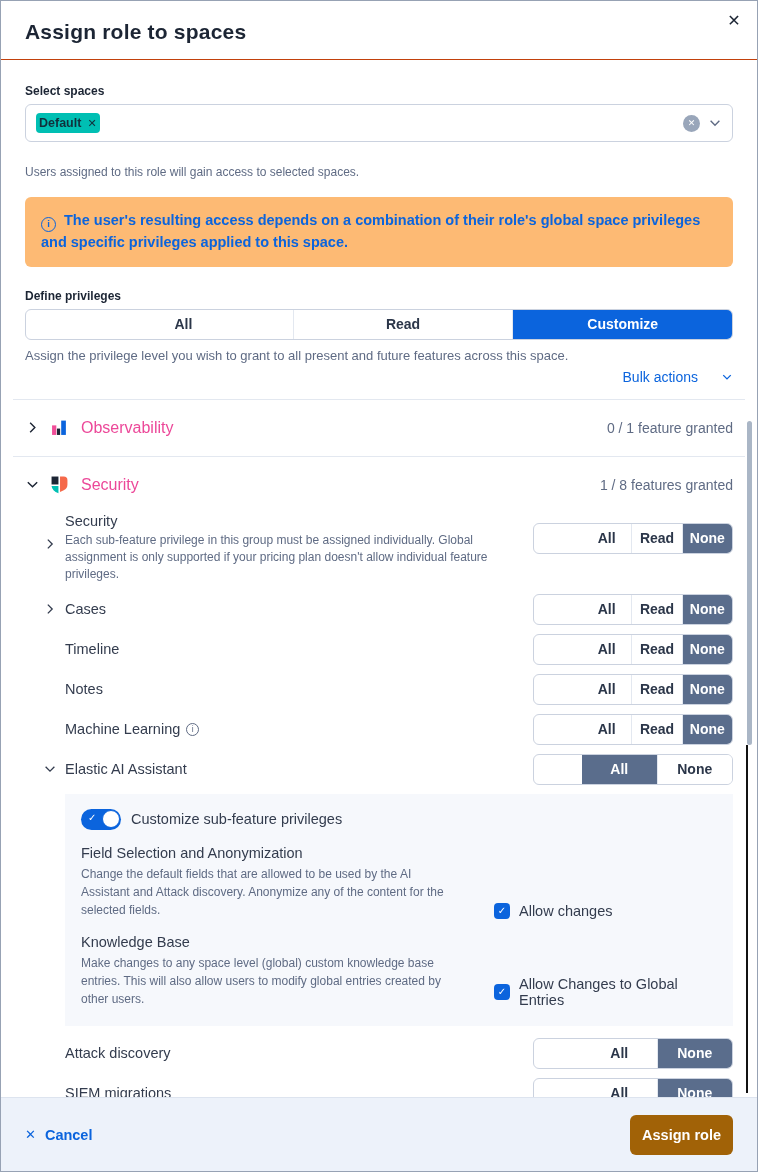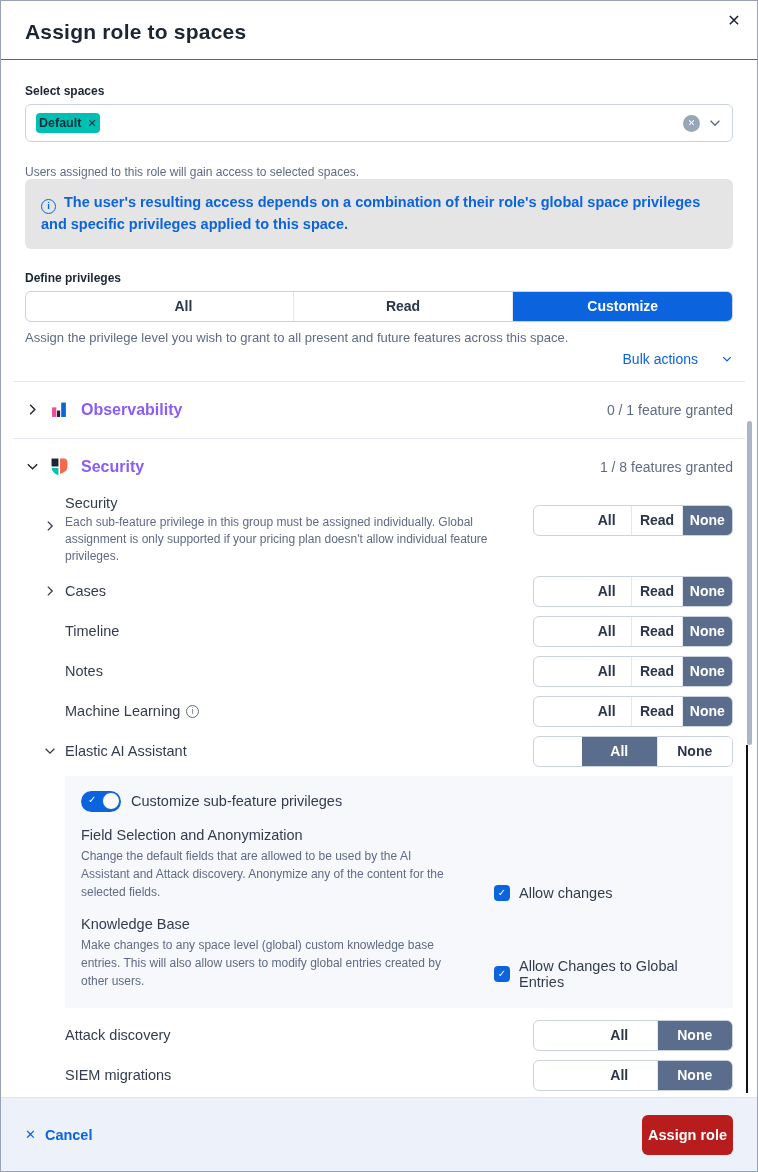--- a/index.html
+++ b/index.html
@@ -37,21 +37,21 @@
   .combo-right { margin-left:auto; display:flex; align-items:center; gap:8px; }
   .clear-circle {
     width:17px; height:17px; border-radius:50%; background:#99A6BA; color:#fff;
     display:flex; align-items:center; justify-content:center; font-size:9px; cursor:pointer;
   }
   .chev { display:inline-flex; cursor:pointer; }
   .help-text { font-size:12px; color:#5F6B84; margin-top:23px; }
   .select-block { margin-top:24px; }
   
   .callout {
-    background:#e5e5e5; border-radius:6px; padding:13px 16px;
+    margin-top:18px; background:#fdba74; border-radius:6px; padding:13px 16px;
     color:#0B64DD; font-size:14.5px; font-weight:600; line-height:1.5;
   }
   .info-circle {
     display:inline-flex; width:15px; height:15px; border:1.4px solid #0B64DD; border-radius:50%;
     align-items:center; justify-content:center; font-size:9.5px; font-weight:700;
     margin-right:8px; vertical-align:-2px; font-style:normal;
   }
   
   .define-block { margin-top:22px; }
   .btn-group {
@@ -68,21 +68,21 @@
   .bg-btn.sel-primary { background:#0B64DD; color:#fff;text-align:center; }
   .bg-btn.sel-dark { background:#5A6D8C; color:#fff; }
   .priv-help { font-size:13px; color:#5F6B84; margin-top:8px; }
   .bulk-row { display:flex; justify-content:flex-end; margin-top:6px; }
   .bulk-link { color:#0B64DD; font-size:14px; display:inline-flex; align-items:center; gap:23px; cursor:pointer; }
   
   .divider { height:1px; background:#E3E8F0; margin:0 -12px; }
   .cat-row { display:flex; align-items:center; height:56px; }
   .cat-chevron { width:16px; display:flex; cursor:pointer; }
   .cat-icon { width:18px; margin-left:10px; display:flex; }
-  .cat-name { font-size:16px; font-weight:700; margin-left:12px; color:#8b5cf6; }
+  .cat-name { font-size:16px; font-weight:400; margin-left:12px; color:#ec4899; }
   .cat-count { margin-left:auto; font-size:14px; color:#5F6B84; }
   
   .sec-content { padding-bottom:14px; }
   .feat-row { display:flex; align-items:center; margin-left:40px; margin-bottom:9px; min-height:31px; }
   .feat-row.top-align { align-items:flex-start; margin-bottom:10px; }
   .feat-name { font-size:14.5px; color:#333C4E; }
   .feat-chevron { width:16px; display:flex; cursor:pointer; margin-left:-22px; margin-right:6px; }
   .feat-desc { font-size:12px; color:#5F6B84; line-height:1.45; max-width:455px; margin-top:3px; }
   .ctrl { margin-left:auto; width:200px; flex:0 0 200px; }
   .ml-info {
@@ -115,22 +115,22 @@
   .check-label { font-size:14.5px; color:#333C4E; }
   
   .modal-footer {
     position:absolute; left:0; right:0; bottom:0; height:74px;
     background:#EDF2FA; border-top:1px solid #DDE4EF;
     display:flex; align-items:center; justify-content:space-between; padding:0 24px;
   }
   .cancel-link { display:inline-flex; align-items:center; gap:9px; color:#0B64DD; font-size:14.5px; font-weight:600; cursor:pointer; }
   .cancel-x { font-size:13px; font-weight:400; }
   .assign-btn {
-    background:#b91c1c; color:#fff; font-size:14.5px; font-weight:600;
-    border:none; border-radius:6px; height:40px; padding:0 6px; cursor:pointer;
+    background:#a16207; color:#fff; font-size:14.5px; font-weight:600;
+    border:none; border-radius:6px; height:40px; padding:0 12px; cursor:pointer;
     font-family:inherit;
   }
   
   .scroll-thumb { position:absolute; right:5px; top:420px; width:5px; height:324px; background:#AAB6C6; border-radius:3px; }
   .scroll-line  { position:absolute; right:9px; top:744px; width:2px; height:348px; background:#111; }
   svg { display:block; }
 </style>
 </head>
 <body>
 

